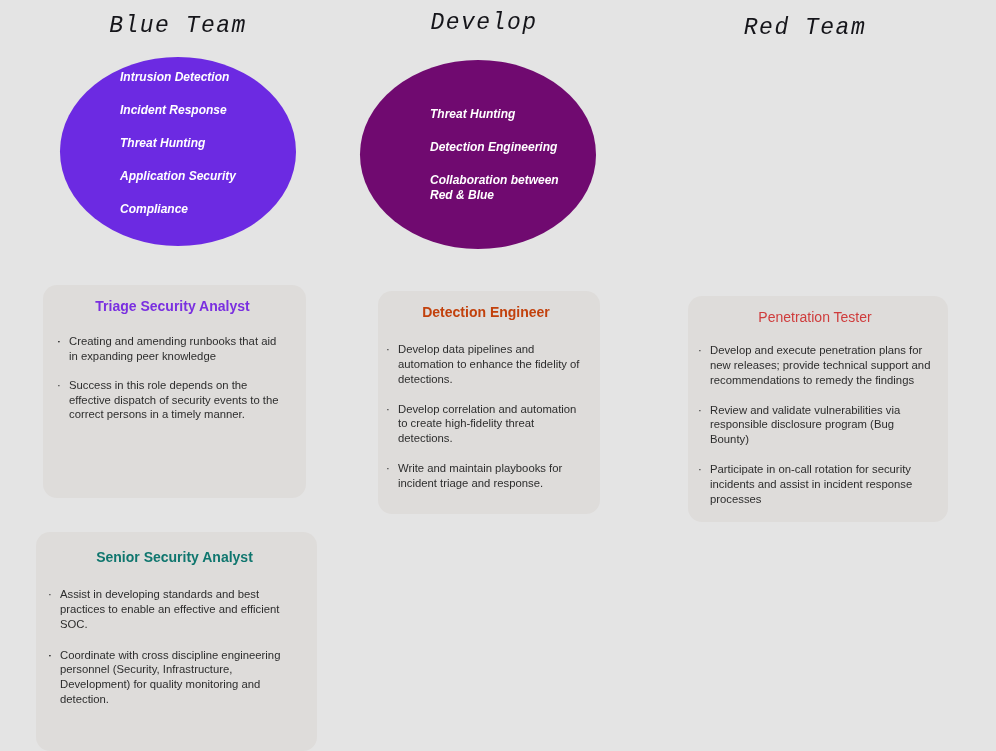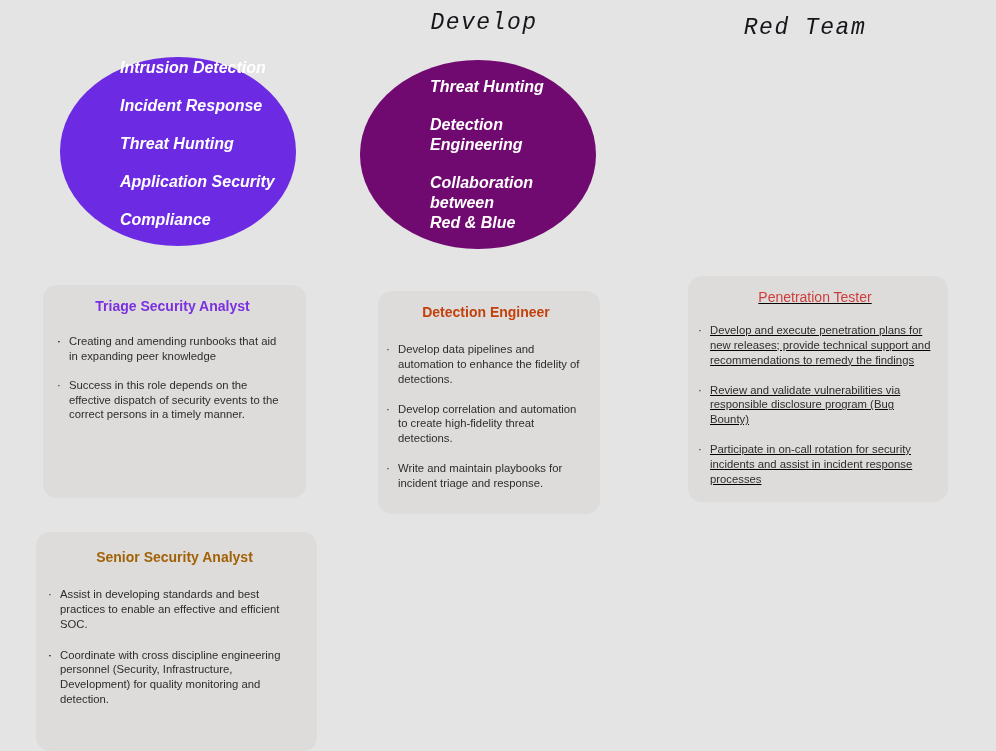--- a/index.html
+++ b/index.html
@@ -43,21 +43,21 @@
     box-sizing: border-box;
   }
   .ellipse .items {
     width: 100%;
     box-sizing: border-box;
   }
   .ellipse .item {
     color: #ffffff;
     font-style: italic;
     font-weight: bold;
-    font-size: 16px;
+    font-size: 12px;
     line-height: 1.25;
     white-space: pre-line;
   }
 
   #ellipse-blue {
     left: 60px; top: 57px; width: 236px; height: 189px;
     background: #6c2ae2;
   }
   #ellipse-blue .items { padding-left: 60px; }
   #ellipse-blue .item { margin: 0 0 18px 0; }
@@ -121,39 +121,39 @@
   #card-triage .bullet { margin-bottom: 14px; }
 
   #card-detection {
     left: 378px; top: 291px; width: 222px; height: 223px;
     padding: 13px 14px 0 8px;
   }
   #card-detection .card-title { color: #c2410c; margin-bottom: 21px; }
   #card-detection .bullet { margin-bottom: 15px; }
 
   #card-pentest {
-    left: 688px; top: 276px; width: 260px; height: 226px;
+    left: 688px; top: 296px; width: 260px; height: 226px;
     padding: 13px 16px 0 10px;
-    text-decoration: underline;
   }
   #card-pentest .card-title { color: #cf3c3c; font-weight: normal; margin-bottom: 17px; }
   #card-pentest .bullet { margin-bottom: 15px; }
 
   #card-senior {
     left: 36px; top: 532px; width: 281px; height: 219px;
     padding: 17px 16px 0 12px;
   }
-  #card-senior .card-title { color: #a16207; margin-bottom: 21px; }
+  #card-senior .card-title { color: #0f766e; margin-bottom: 21px; }
   #card-senior .bullet { margin-bottom: 16px; }
 </style>
 </head>
 <body>
 
 <div id="canvas">
 
+  <div class="col-heading" style="left:108px; top:13px; width:140px;">Blue Team</div>
 
   <div class="col-heading" style="left:418px; top:10px; width:132px;">Develop</div>
 
   <div class="col-heading" style="left:738px; top:15px; width:134px;">Red Team</div>
 
   <div class="ellipse" id="ellipse-blue">
     <div class="items">
       <div class="item">Intrusion Detection</div>
       <div class="item">Incident Response</div>
       <div class="item">Threat Hunting</div>

